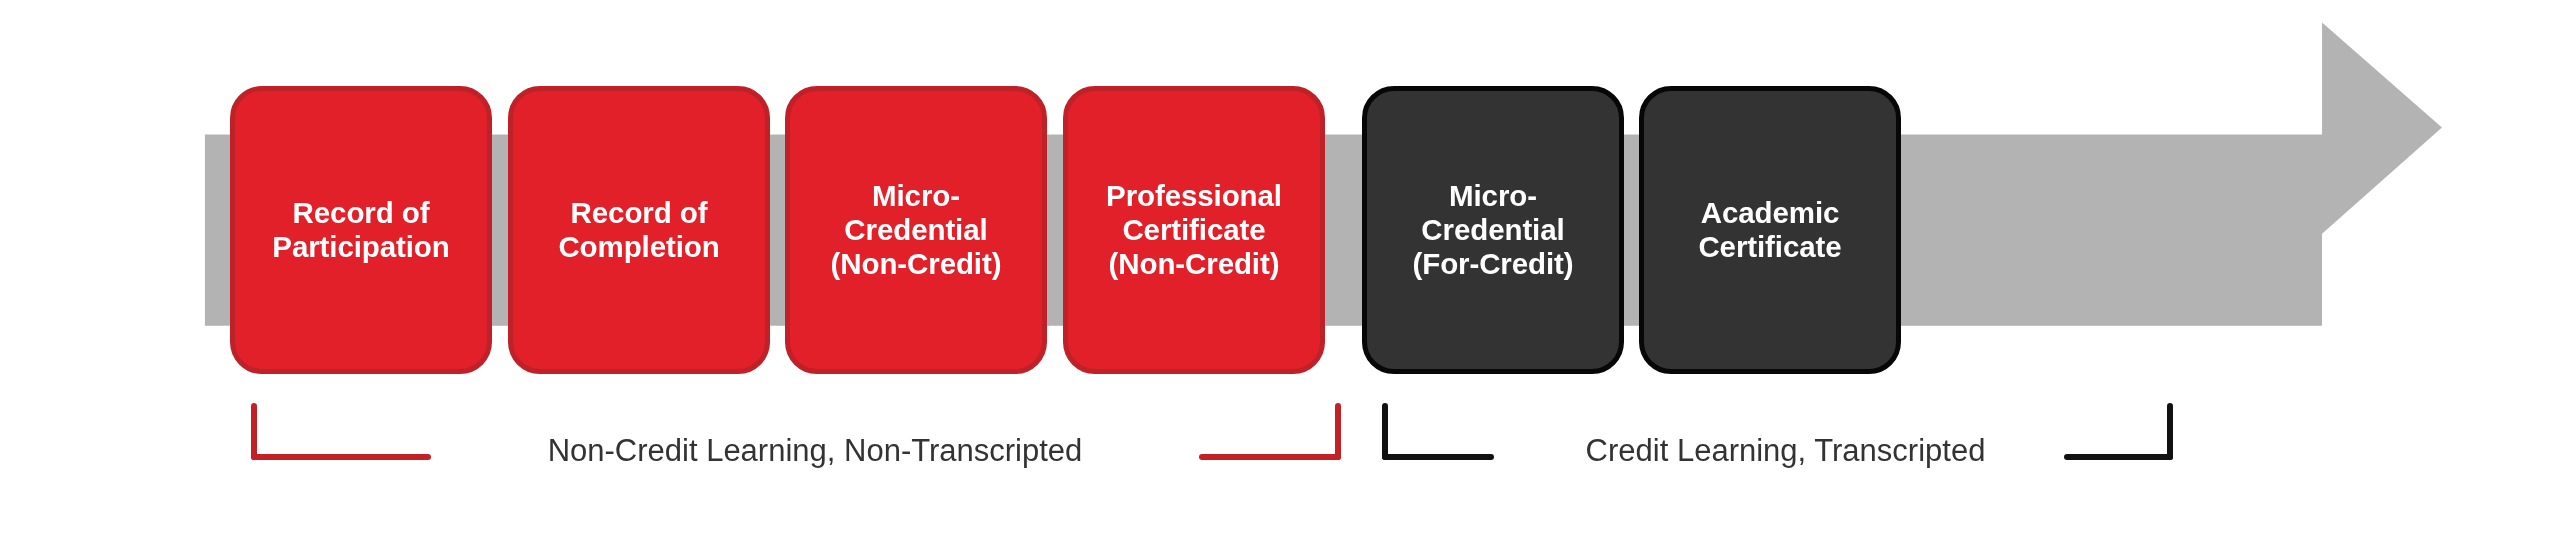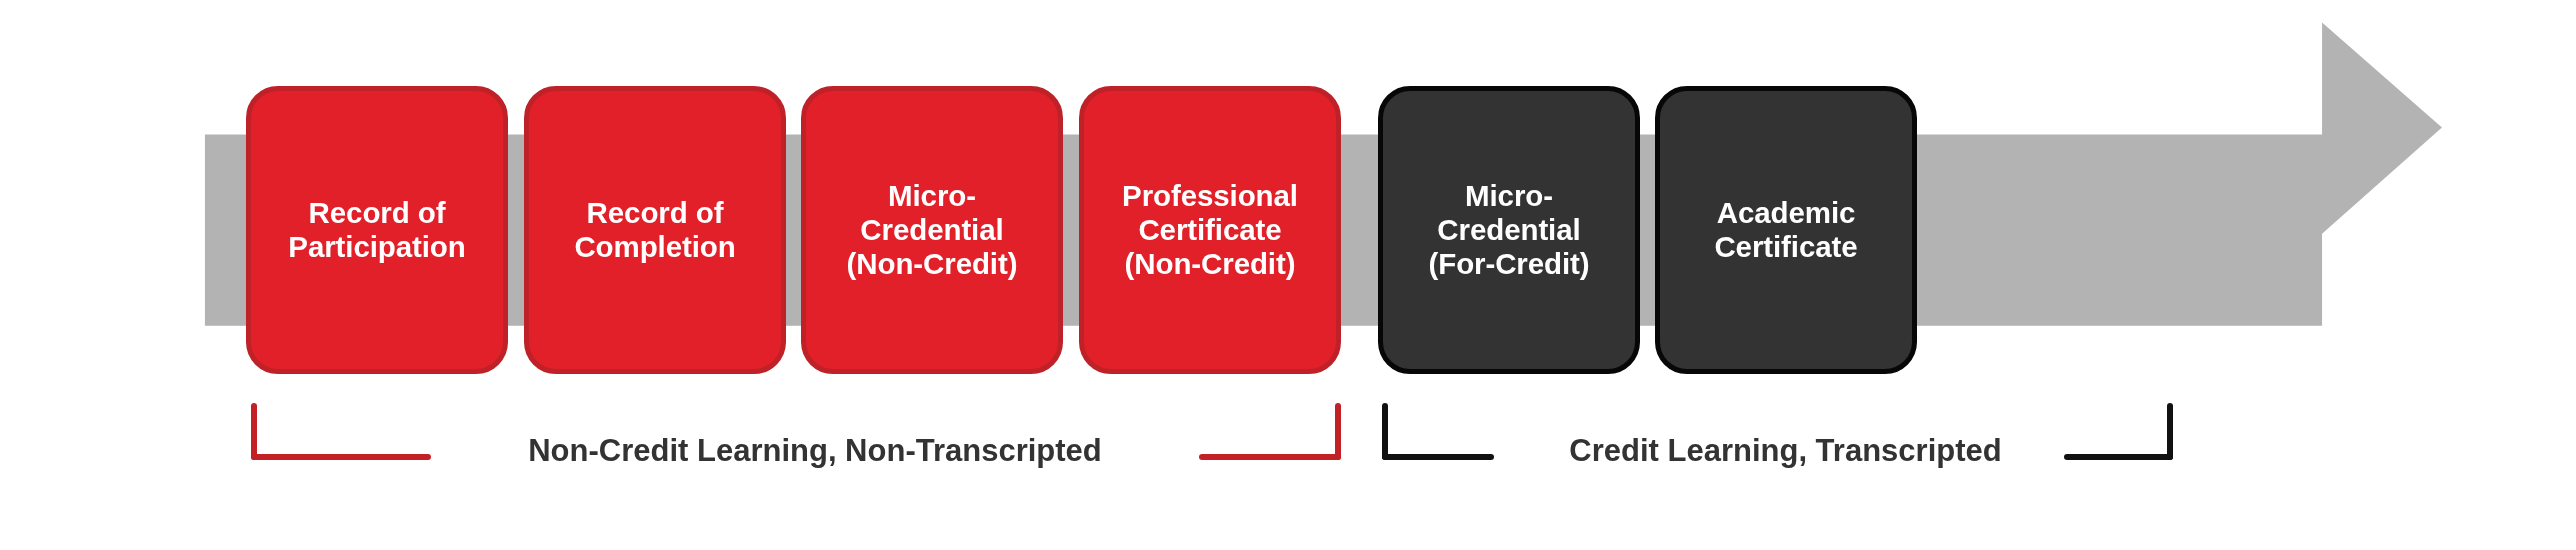--- a/index.html
+++ b/index.html
@@ -24,21 +24,21 @@
     left: 0;
     top: 0;
     width: 2576px;
     height: 550px;
     pointer-events: none;
   }
 
   
   #card-row {
     position: absolute;
-    left: 246px;
+    left: 230px;
     top: 86px;
     width: 1772px;
     height: 288px;
   }
   .card {
     position: absolute;
     top: 0;
     width: 262px;
     height: 288px;
     border-radius: 32px;
@@ -92,21 +92,21 @@
   .bracket.red .rail   { background: #C42127; }
   .bracket.dark .stem,
   .bracket.dark .rail  { background: #111111; }
 
   .bracket-label {
     position: absolute;
     bottom: -8.3px;
     height: 35px;
     line-height: 35px;
     text-align: center;
-    font-weight: bold;
+    font-weight: normal;
     font-size: 31px;
     color: #333333;
     white-space: nowrap;
   }
 </style>
 </head>
 <body>
 
 <div id="stage">
 

